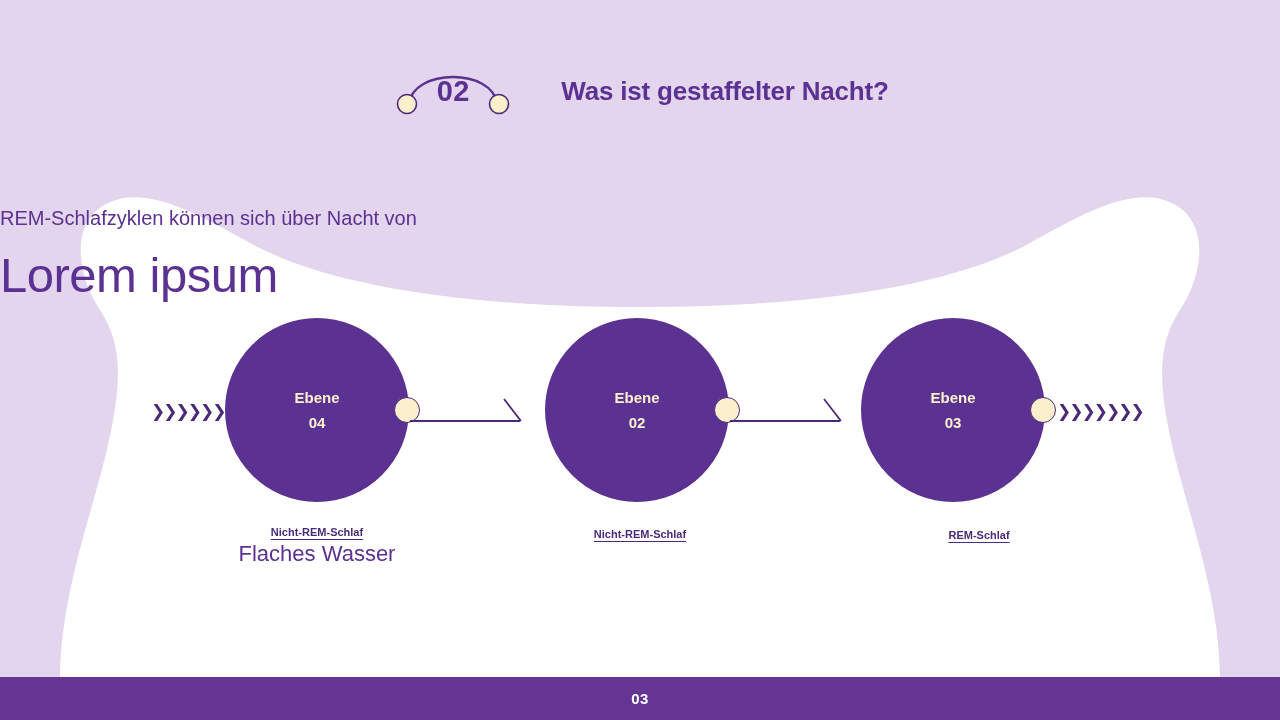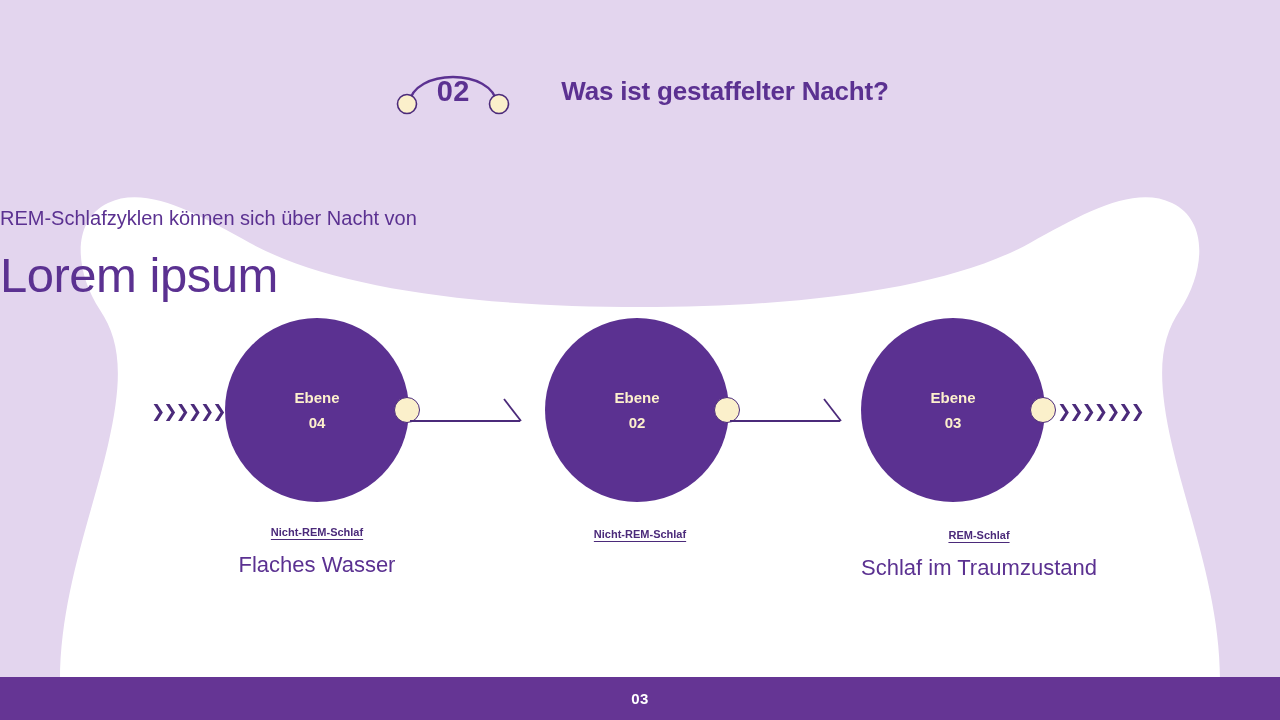--- a/index.html
+++ b/index.html
@@ -133,21 +133,20 @@
     width: 320px;
   }
   .caption-link {
     font-size: 11px;
     font-weight: bold;
     color: #4b2a7a;
     text-underline-offset: 3px;
     display: inline-block;
   }
   .caption-desc {
-    margin-top: 11px;
     font-size: 22px;
     color: #5b3191;
     line-height: 28px;
     white-space: nowrap;
   }
   .connector {
     position: absolute;
   }
   .chevrons {
     position: absolute;
@@ -254,21 +253,20 @@
 
     <div class="stage" style="left:861px; width:184px;">
       <div class="circle" style="left:0;">
         <span>Ebene</span>
         <span>03</span>
       </div>
       <div class="dot" style="left:169px; top:79px;"></div>
     </div>
     <div class="caption" style="left:819px; top:207px;">
       <a class="caption-link" href="#">REM-Schlaf</a>
-      <div class="caption-desc">Schlaf im Traumzustand</div>
     </div>
 
     <div class="chevrons" style="left:1057px; top:85px;">❯❯❯❯❯❯❯</div>
 
   </div>
 
   <div id="footer">
     <span id="footer-page">03</span>
   </div>
 

